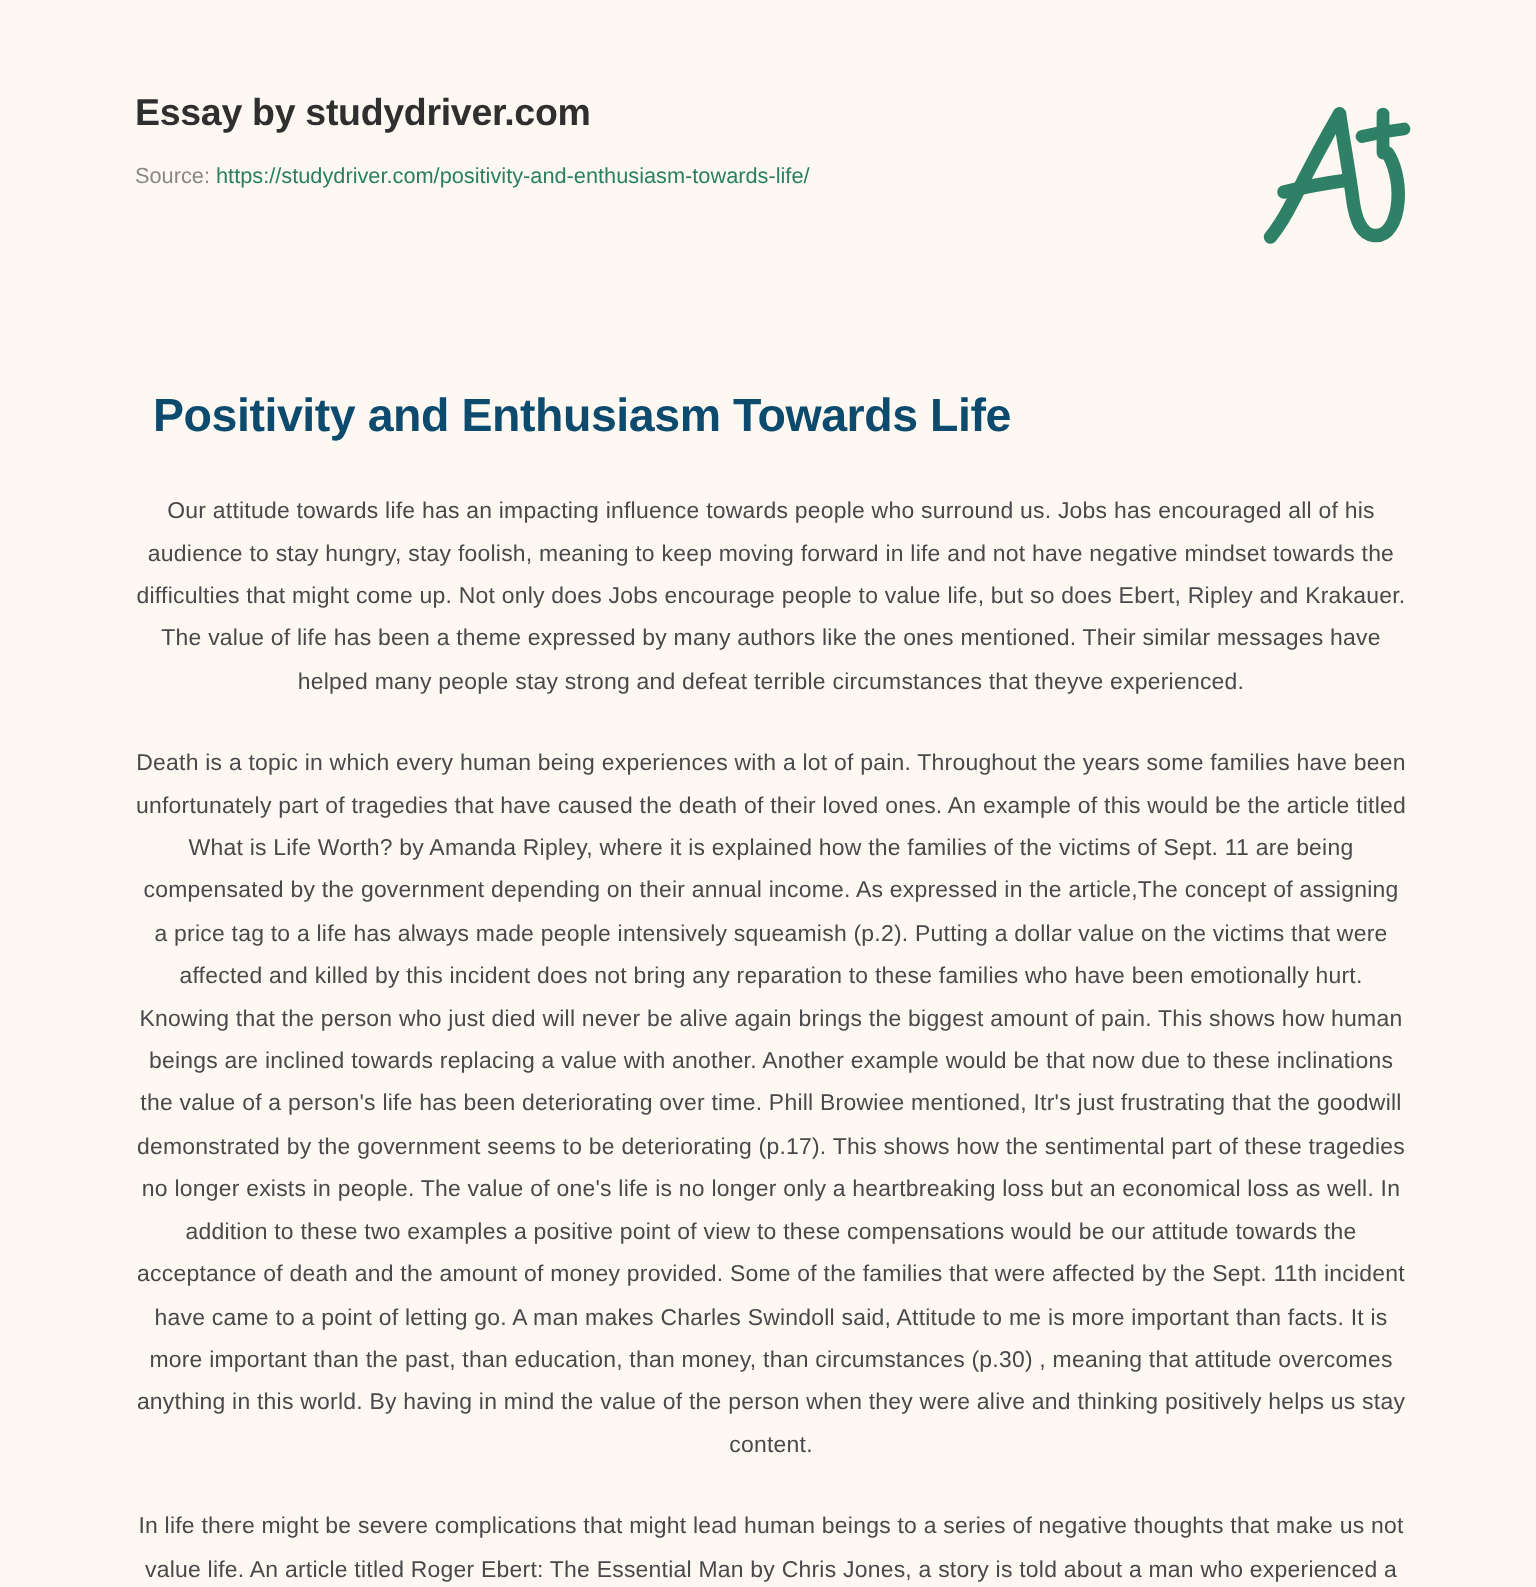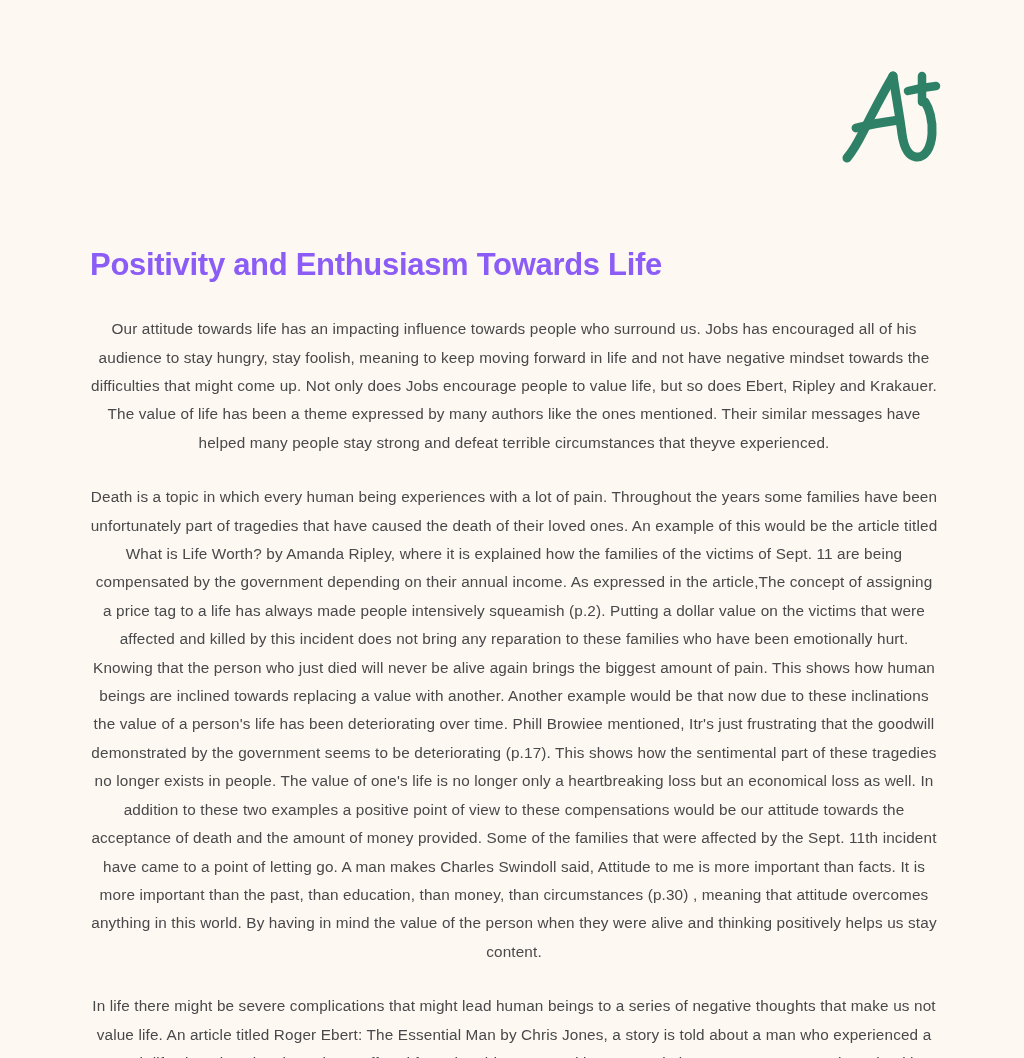--- a/index.html
+++ b/index.html
@@ -76,25 +76,25 @@
 
   
   .article {
     position: absolute;
     left: 90px;
     top: 246px;
     width: 848px;
   }
 
   .article-title {
-    margin: 0;
+    margin: 12px;
     font-size: 31px;
     line-height: 1.2;
     font-weight: bold;
-    color: #8b5cf6;
+    color: #0c4a6e;
     letter-spacing: -0.3px;
   }
 
   .article-body {
     margin-top: 32px;
   }
 
   .article-body p {
     margin: 0 0 26px 0;
     font-size: 15.3px;
@@ -111,20 +111,28 @@
   
   .fade-cut {
     overflow: hidden;
   }
 </style>
 </head>
 <body>
 
 <div class="page">
 
+  <div class="header">
+    <div class="brand-line">Essay by studydriver.com</div>
+
+    <div class="source-line">
+      <span class="source-label">Source:</span>
+      <a class="source-url" href="#">https://studydriver.com/positivity-and-enthusiasm-towards-life/</a>
+    </div>
+  </div>
 
   <div class="logo">
     <svg viewBox="0 0 120 120" xmlns="http://www.w3.org/2000/svg">
       <g fill="none" stroke="#2e8066" stroke-linecap="round" stroke-linejoin="round">
 
         <path d="M63 14 C56 26, 42 52, 33 70 C27 82, 22 90, 17 96" stroke-width="9"></path>
 
         <path d="M63 14 C66 34, 70 56, 72 72 C74 86, 78 94, 86 95
                  C95 96, 101 86, 102 72 C103 58, 99 46, 95 40" stroke-width="9"></path>
 

